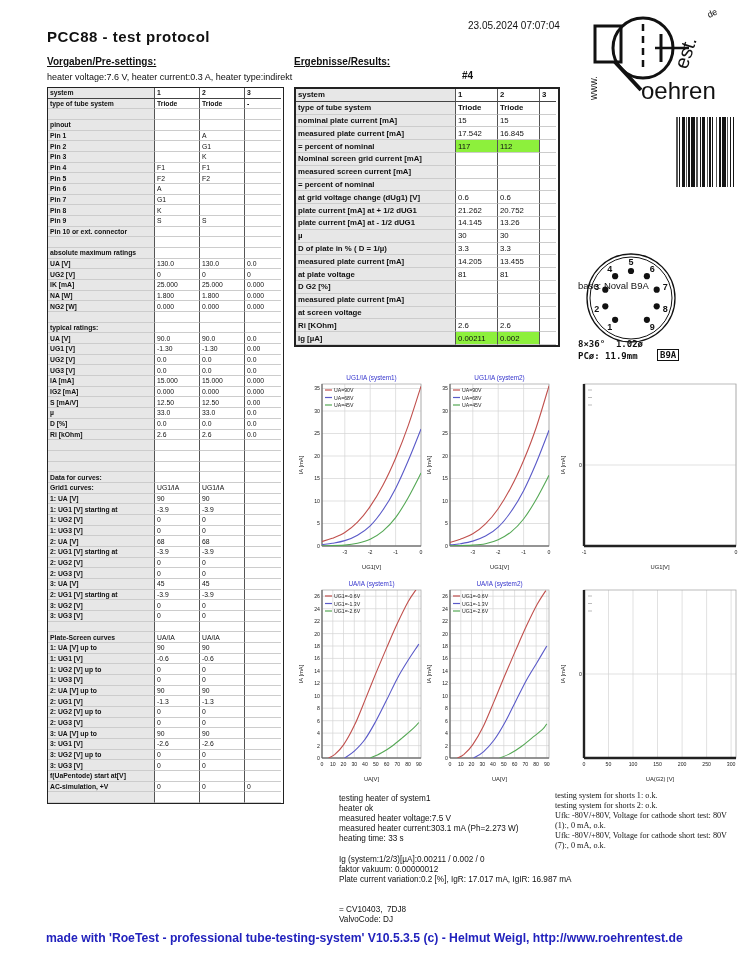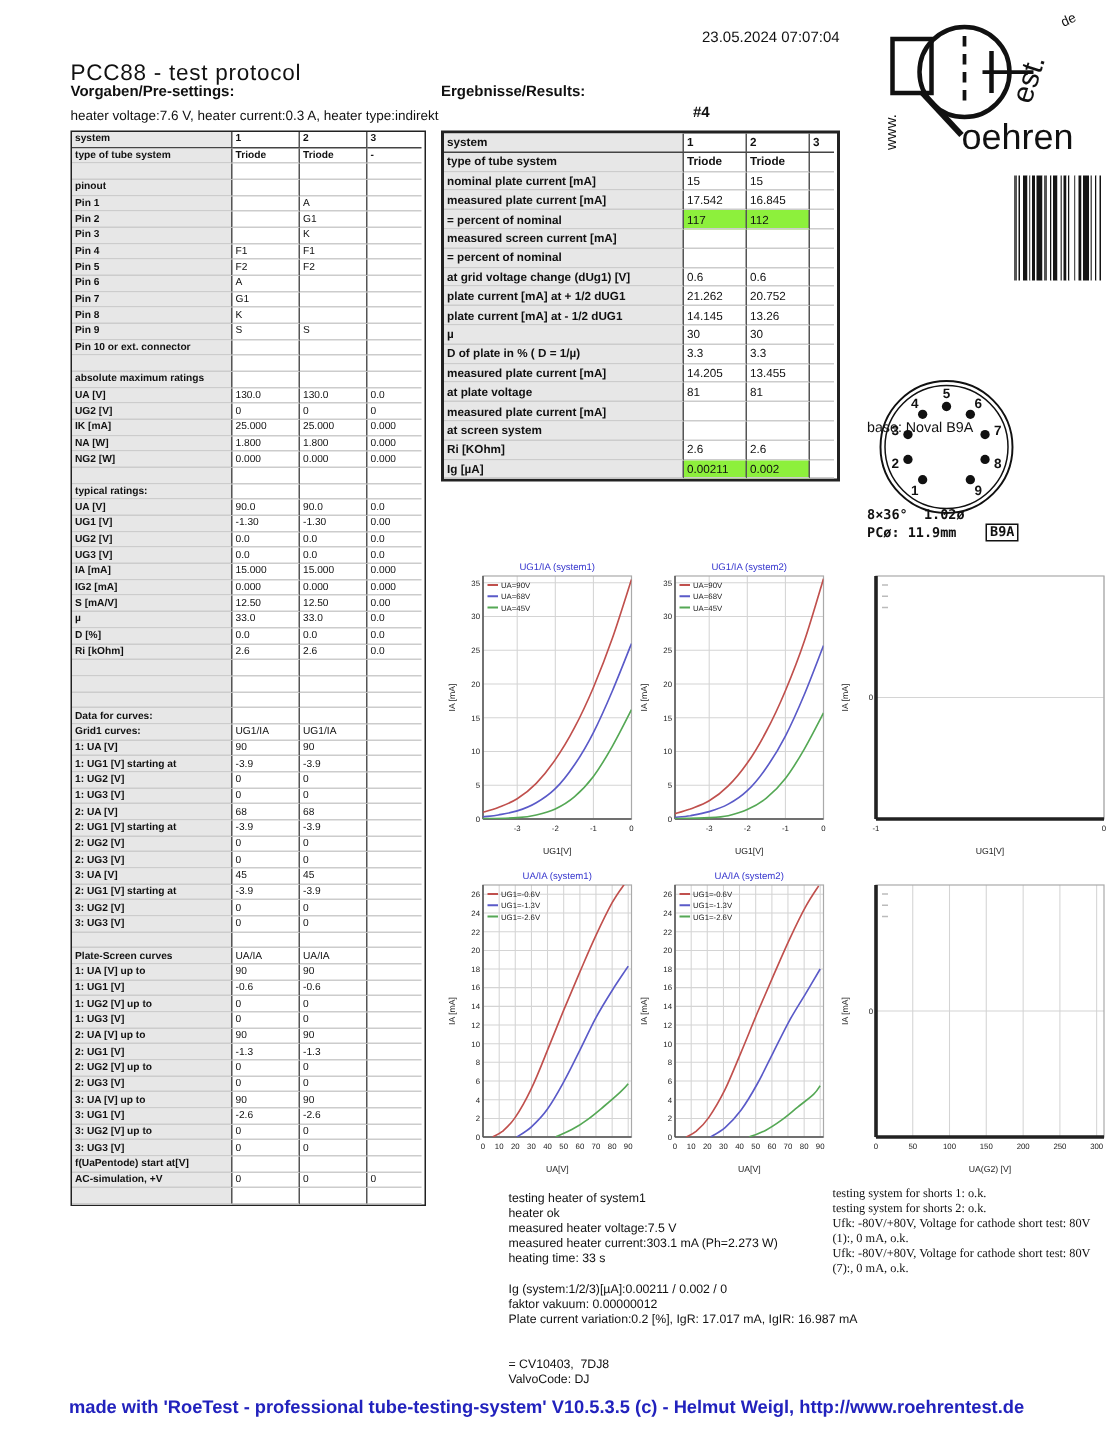--- a/index.html
+++ b/index.html
@@ -1,20 +1,20 @@
 <!DOCTYPE html>
 <html><head>
 <meta charset="utf-8">
 <style>
   html,body{margin:0;padding:0;background:#888;}
   #page{position:relative;width:742px;height:960px;background:#fff;font-family:"Liberation Sans",sans-serif;color:#111;overflow:hidden;}
   .abs{position:absolute;}
-  .title{font-size:15px;font-weight:normal;letter-spacing:.5px;margin-top:12px;}
+  .title{font-size:15px;font-weight:bold;letter-spacing:.5px;}
   .dt{font-size:10px;}
-  .sechead{font-size:10px;font-weight:bold;}
+  .sechead{font-size:10px;font-weight:bold;text-decoration:underline;}
   .preline{font-size:9px;}
   .runno{font-size:10px;font-weight:bold;}
   
   .ltab{width:235px;border:1.5px solid #222;font-size:6.8px;}
   .ltab .trow{display:grid;grid-template-columns:107px 45px 45px 36px;height:10.68px;}
   .rtab{width:262px;border:2px solid #222;font-size:7.8px;}
   .rtab .trow{display:grid;grid-template-columns:160px 42px 42px 16px;height:12.8px;}
   .tc{box-sizing:border-box;border-right:1px solid #555;border-bottom:1px solid #ccc;overflow:hidden;white-space:nowrap;padding-left:2px;display:flex;align-items:center;}
   .trow .tc:last-child{border-right:none;}
   .trow.hdr .tc{border-bottom:1px solid #444;}
@@ -485,20 +485,26 @@
         <div class="tc vc">16.845</div>
         <div class="tc vc"></div>
       </div>
       <div class="trow">
         <div class="tc lc">= percent of nominal</div>
         <div class="tc vc hl">117</div>
         <div class="tc vc hl">112</div>
         <div class="tc vc"></div>
       </div>
       <div class="trow">
+        <div class="tc lc">Nominal screen grid current [mA]</div>
+        <div class="tc vc"></div>
+        <div class="tc vc"></div>
+        <div class="tc vc"></div>
+      </div>
+      <div class="trow">
         <div class="tc lc">measured screen current [mA]</div>
         <div class="tc vc"></div>
         <div class="tc vc"></div>
         <div class="tc vc"></div>
       </div>
       <div class="trow">
         <div class="tc lc">= percent of nominal</div>
         <div class="tc vc"></div>
         <div class="tc vc"></div>
         <div class="tc vc"></div>
@@ -539,27 +545,33 @@
         <div class="tc vc">13.455</div>
         <div class="tc vc"></div>
       </div>
       <div class="trow">
         <div class="tc lc">at plate voltage</div>
         <div class="tc vc">81</div>
         <div class="tc vc">81</div>
         <div class="tc vc"></div>
       </div>
       <div class="trow">
+        <div class="tc lc">D G2 [%]</div>
+        <div class="tc vc"></div>
+        <div class="tc vc"></div>
+        <div class="tc vc"></div>
+      </div>
+      <div class="trow">
         <div class="tc lc">measured plate current [mA]</div>
         <div class="tc vc"></div>
         <div class="tc vc"></div>
         <div class="tc vc"></div>
       </div>
       <div class="trow">
-        <div class="tc lc">at screen system</div>
+        <div class="tc lc">at screen voltage</div>
         <div class="tc vc"></div>
         <div class="tc vc"></div>
         <div class="tc vc"></div>
       </div>
       <div class="trow">
         <div class="tc lc">Ri [KOhm]</div>
         <div class="tc vc">2.6</div>
         <div class="tc vc">2.6</div>
         <div class="tc vc"></div>
       </div>

